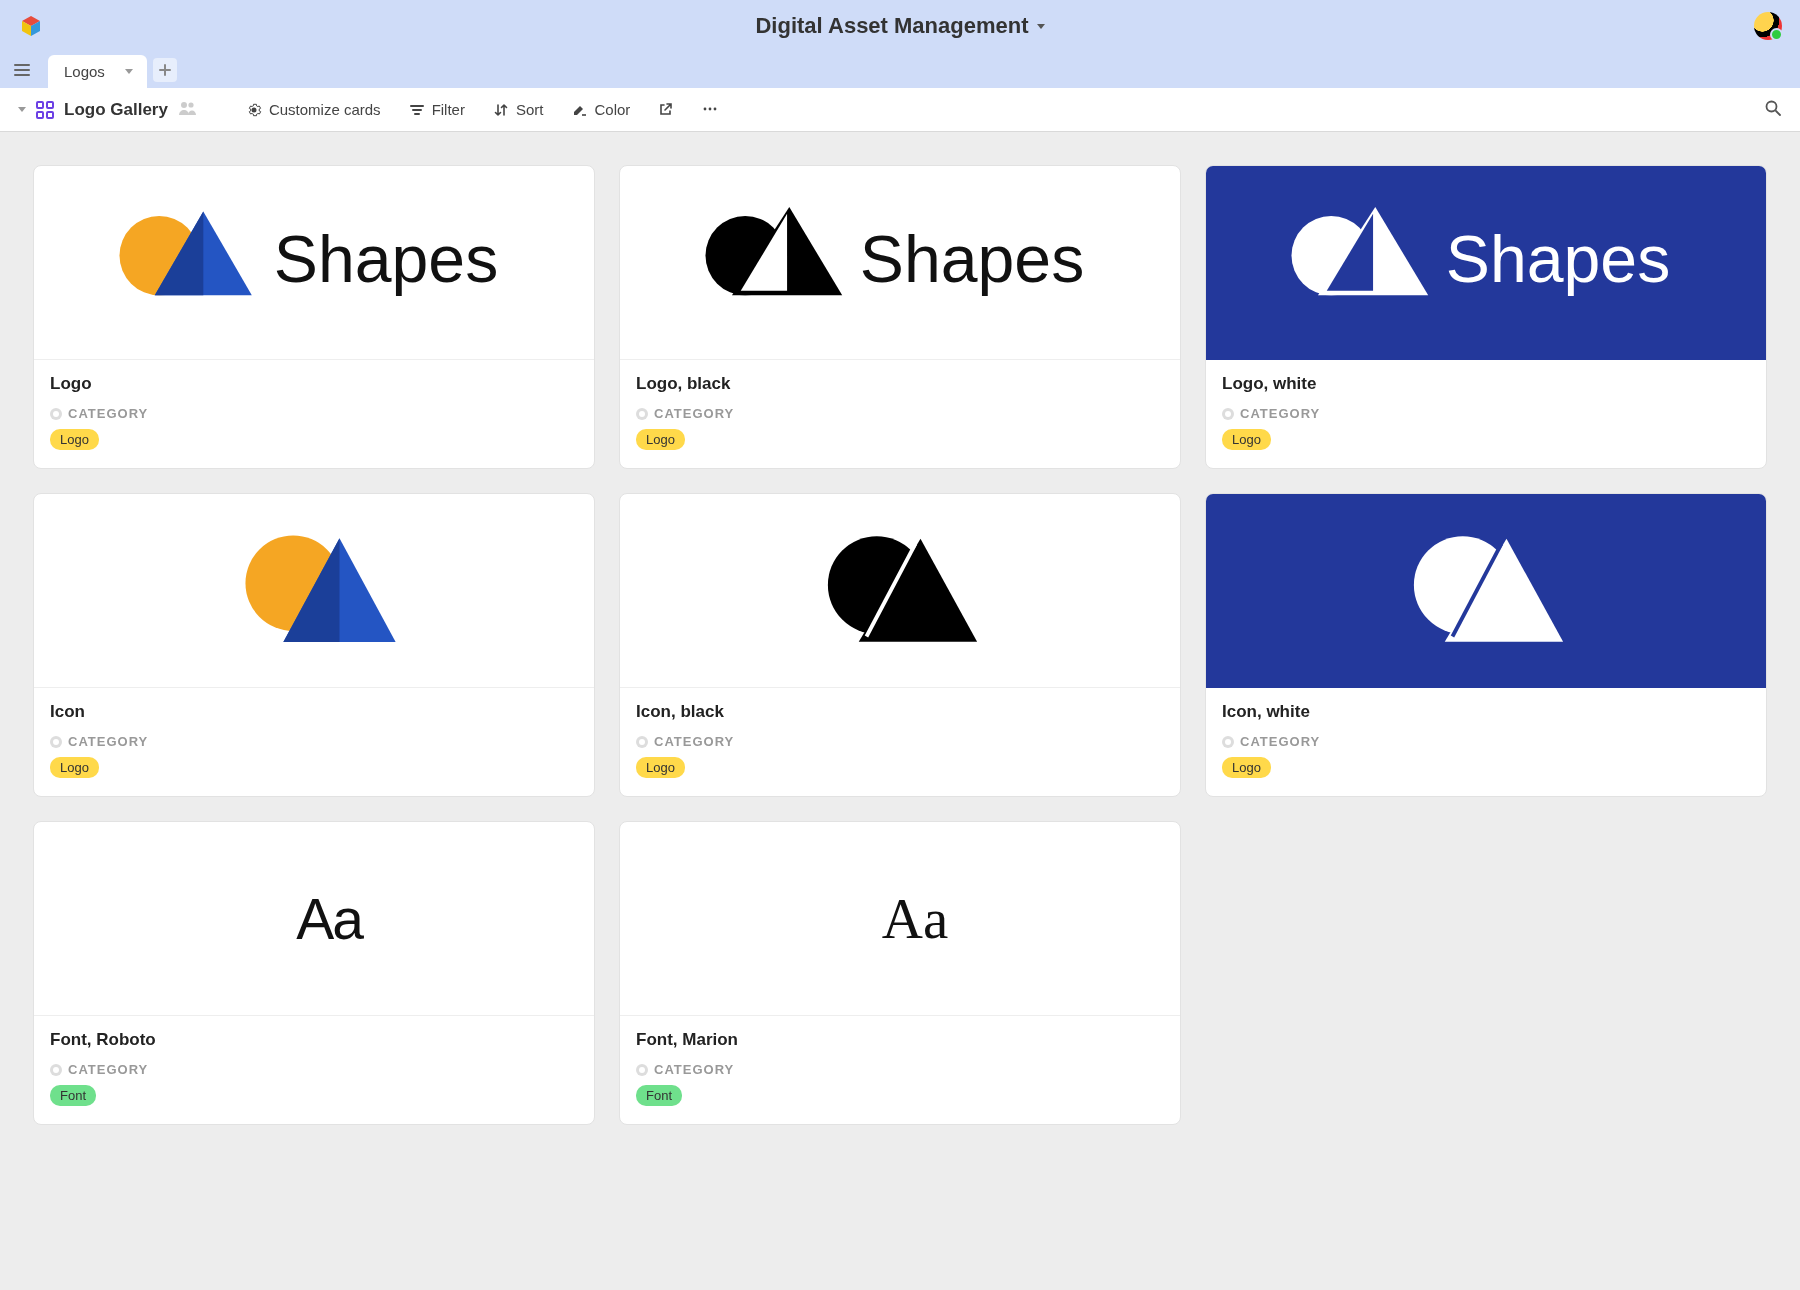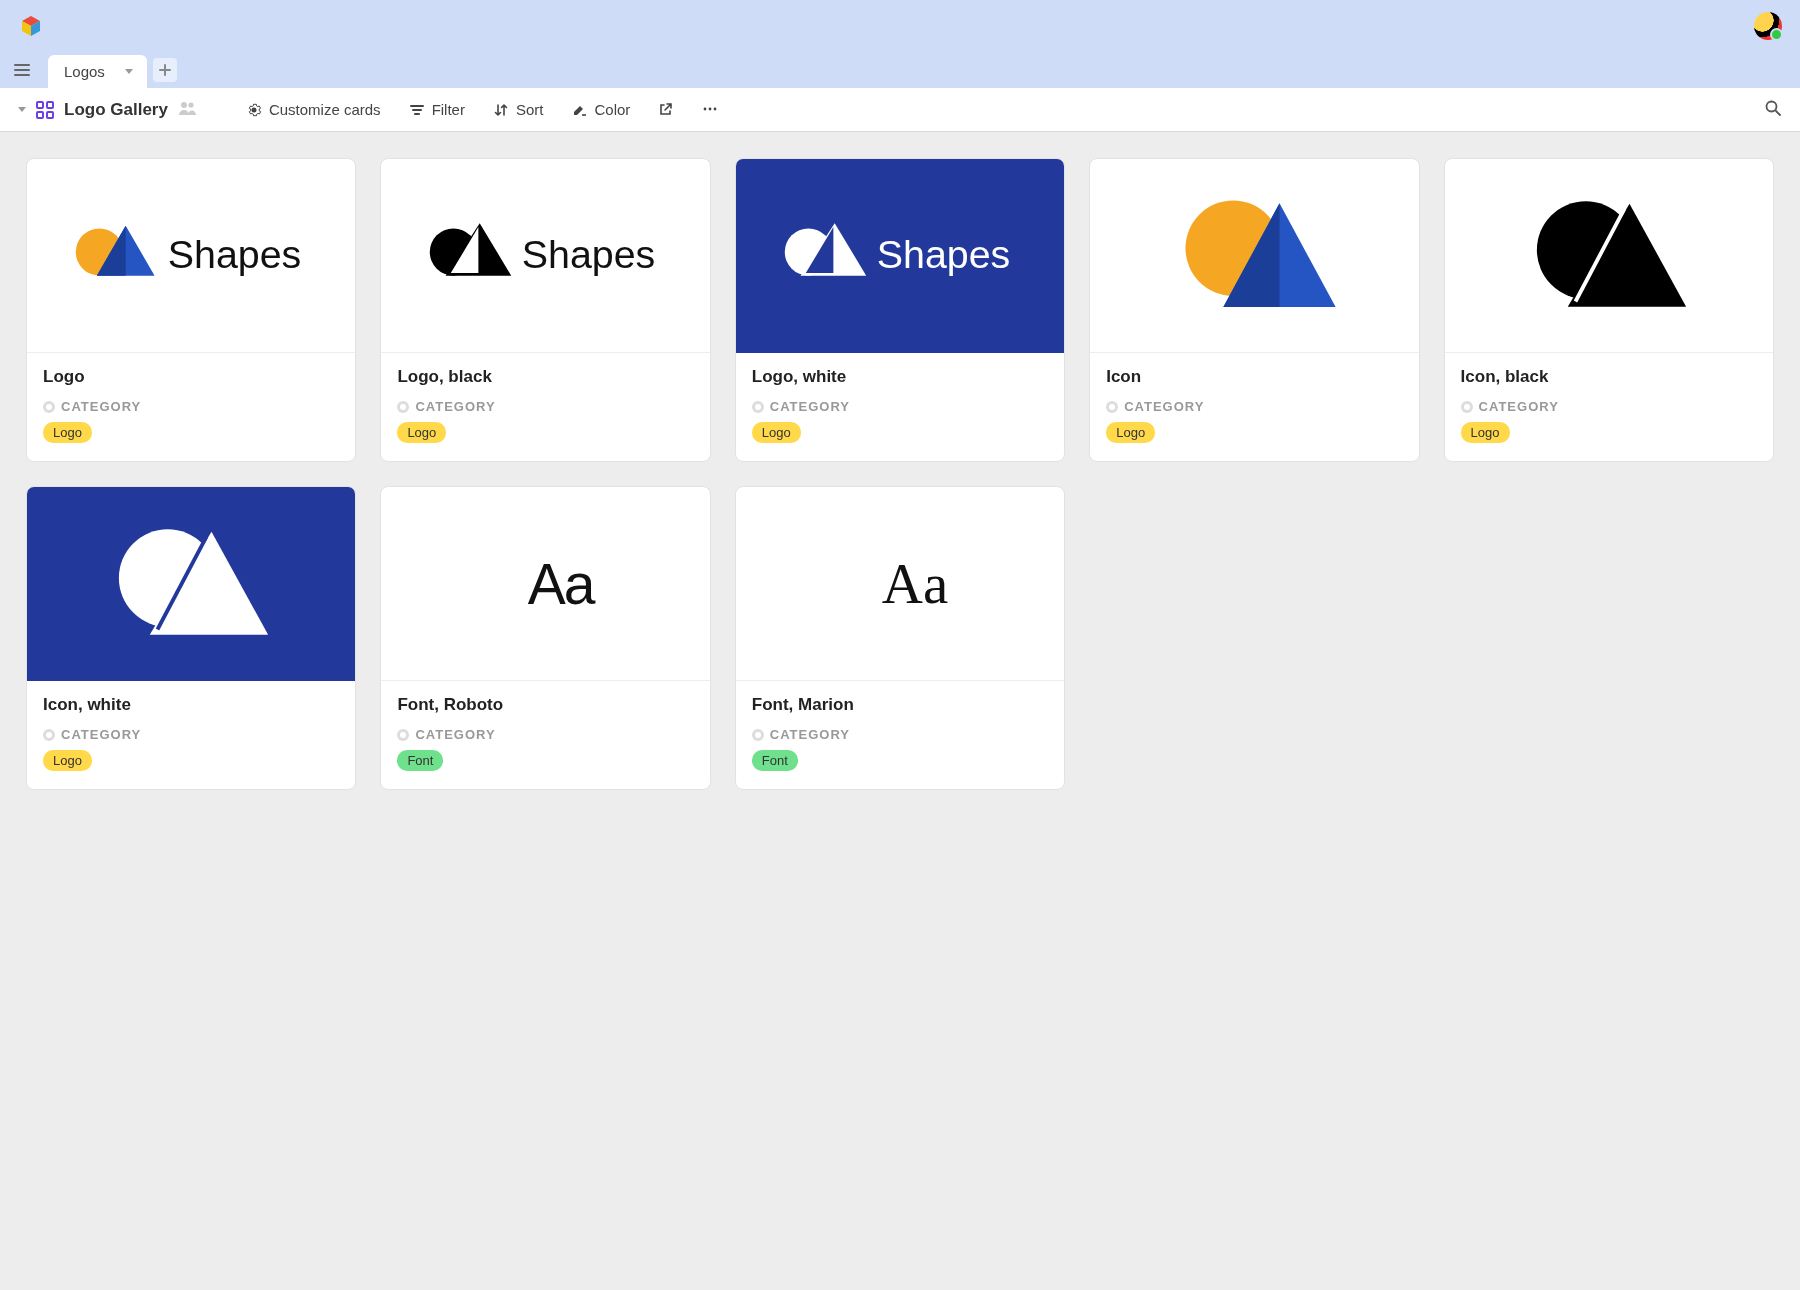--- a/index.html
+++ b/index.html
@@ -90,23 +90,23 @@
   .view-name { font-size:17px; font-weight:600; color:#333; cursor:pointer;}
   .people-icon { color:#bbb; font-size:16px;}
   .tb-group { display:flex; align-items:flex-start; gap:28px; margin-left:26px;}
   .tb-item { display:flex; align-items:center; gap:7px; font-size:15px; color:#444; font-weight:500; cursor:pointer;}
   .tb-item svg { width:16px;height:16px; }
   .tb-spacer{flex:1;}
   .search-icon{ color:#555; cursor:pointer;}
 
   
   .gallery {
-    padding: 26px;
+    padding: 33px;
     display:grid;
-    grid-template-columns: repeat(5, 1fr);
+    grid-template-columns: repeat(3, 1fr);
     gap: 24px;
   }
   .card {
     background:#fff; border:1px solid #e2e2e2; border-radius:8px;
     overflow:hidden; cursor:pointer;
     display:flex; flex-direction:column;
   }
   .thumb {
     height: 194px;
     display:flex; align-items:center; justify-content:center;
@@ -139,20 +139,26 @@
 </head>
 <body>
 
 <div class="titlebar">
   <div class="app-logo">
     <svg width="26" height="26" viewBox="0 0 26 26">
       <polygon points="4,8 13,3 22,8 13,13" fill="#e74c3c"></polygon>
       <polygon points="4,8 4,18 13,23 13,13" fill="#f1c40f"></polygon>
       <polygon points="22,8 22,18 13,23 13,13" fill="#3498db"></polygon>
     </svg>
+  </div>
+  <div class="titlebar-center">
+    <div class="workspace-title">
+      <span>Digital Asset Management</span>
+      <span class="caret-down"></span>
+    </div>
   </div>
   <div class="avatar"></div>
 </div>
 
 <div class="tabsbar">
   <div class="hamburger">
       <span></span>
       <span></span>
       <span></span>
     </div>

